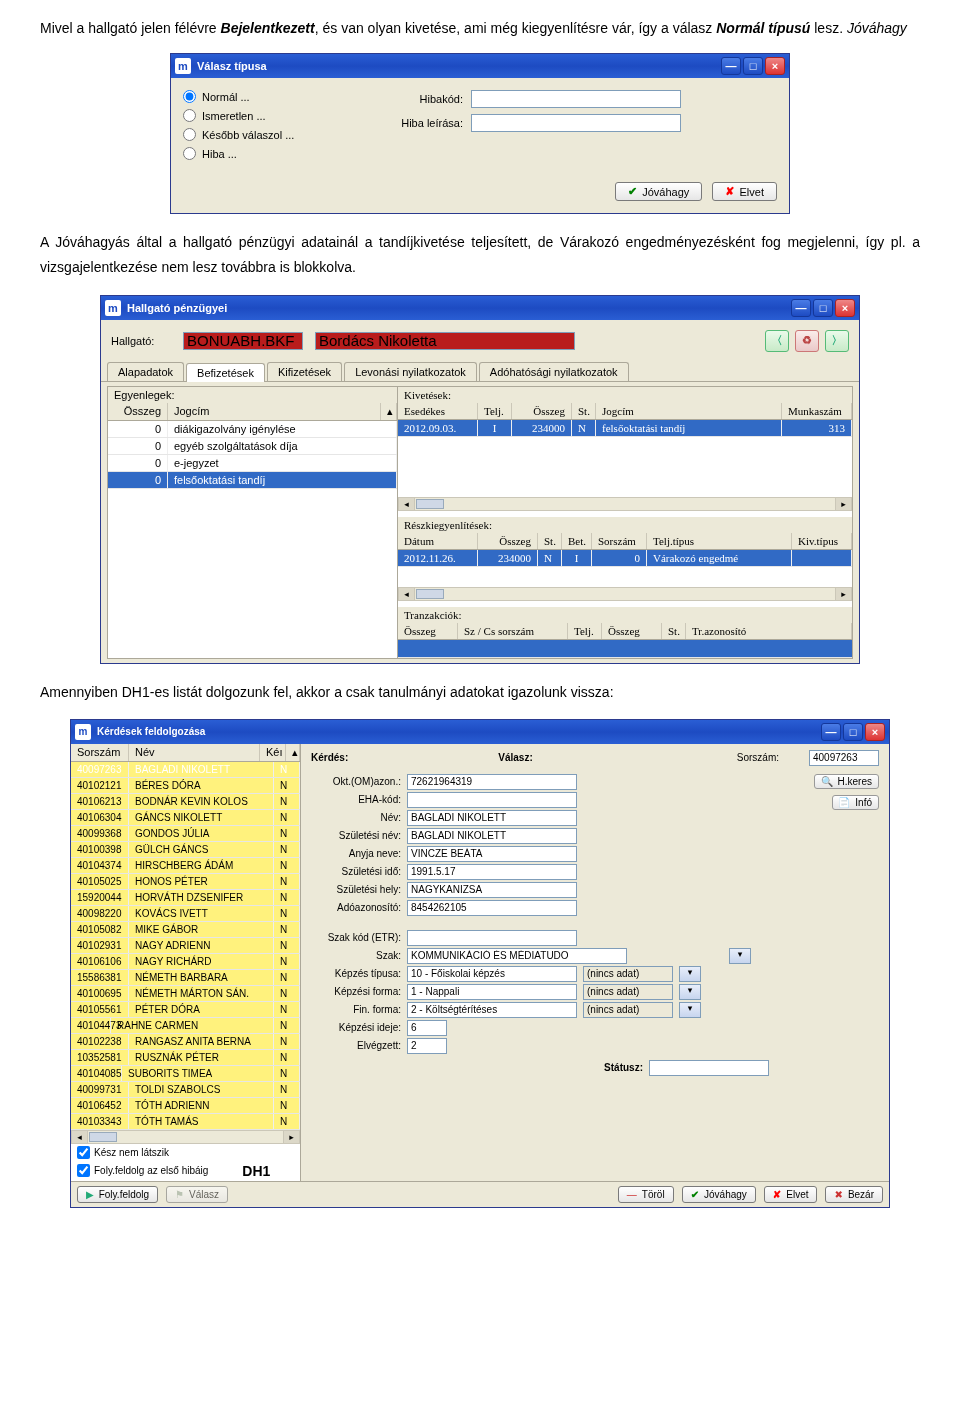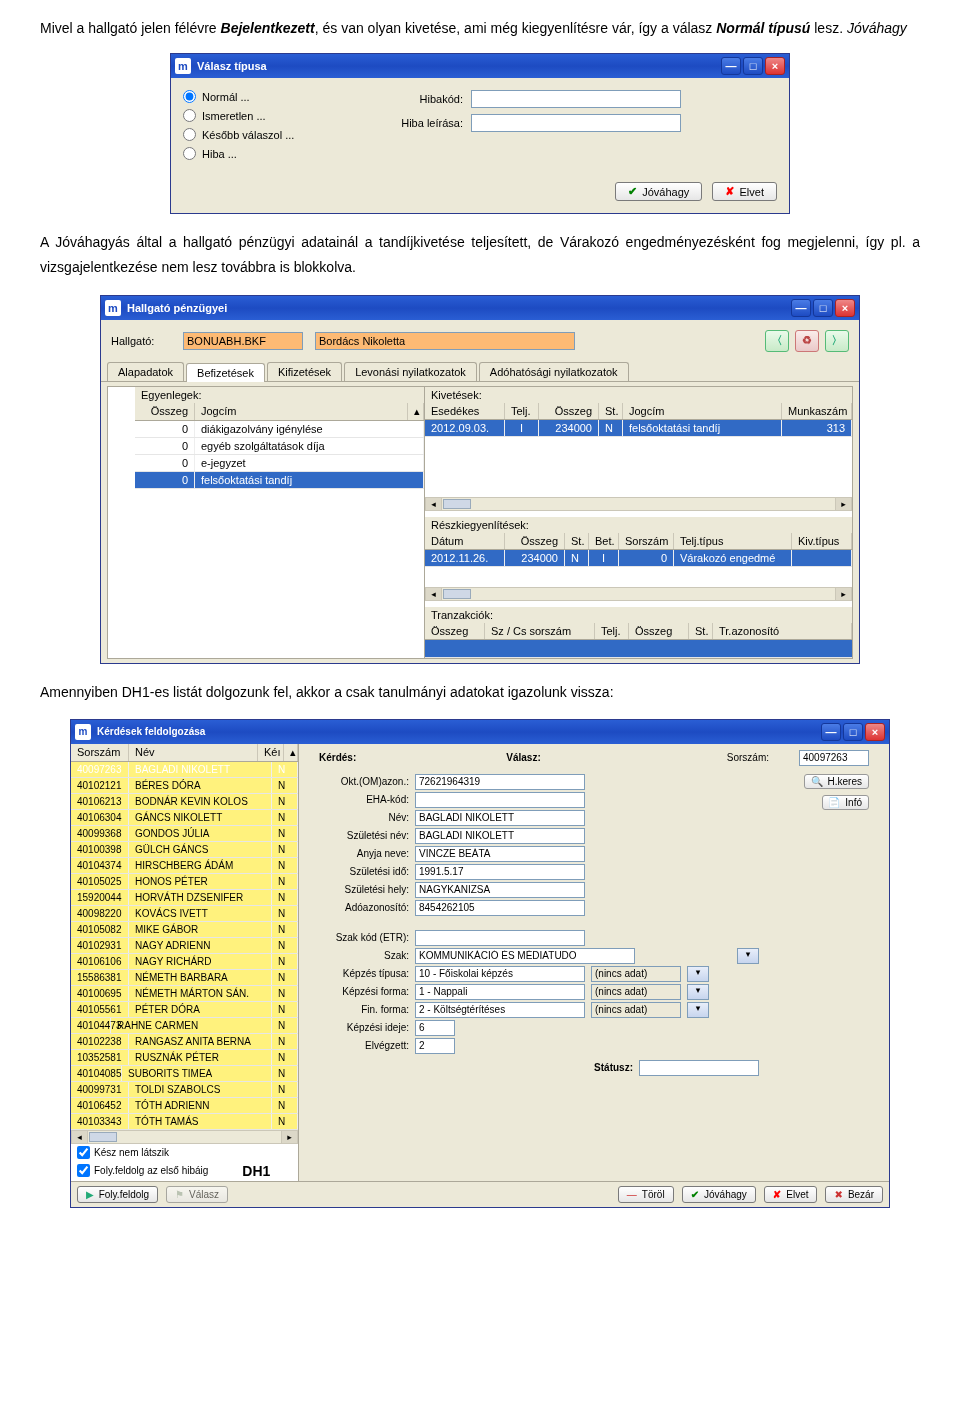--- a/index.html
+++ b/index.html
@@ -24,46 +24,46 @@
   .clear { clear:both; }
   .btnrow { display:flex; justify-content:flex-end; gap:10px; padding: 10px 12px 12px; }
   .btn { border:1px solid #7a7a7a; background: linear-gradient(#fff,#e6e6e6); padding:2px 12px; border-radius:3px; display:flex; align-items:center; gap:5px; cursor:pointer; font-size:11px; }
   .chk { color:green; font-weight:bold; }
   .xmk { color:red; font-weight:bold; }
   .para { margin: 14px 0; line-height:1.8; text-align: justify; }
   
   .win2 { width: 760px; }
   .formrow { display:flex; align-items:center; gap:12px; padding:10px; }
   .formrow .lbl { width:60px; }
-  .formrow input { border:1px solid #7f9db9; padding:1px 3px; font-size:11px; height:18px; background:#fdba74; }
+  .formrow input { border:1px solid #7f9db9; padding:1px 3px; font-size:15px; height:18px; background:#b91c1c; }
   .navbtns { display:flex; gap:6px; margin-left:auto; }
   .navbtn { width:24px; height:22px; border:1px solid #5b7; border-radius:3px; background:linear-gradient(#eafaea,#c8eac8); display:flex; align-items:center; justify-content:center; cursor:pointer; color:#2a7; font-weight:bold; }
   .navbtn.mid { border-color:#c77; background:linear-gradient(#faecea,#eac8c8); color:#b44; }
   .tabs { display:flex; border-bottom:1px solid #aca899; padding: 0 6px; }
   .tab { padding:3px 10px; border:1px solid #aca899; border-bottom:none; background:#ece9d8; margin-right:2px; border-radius:3px 3px 0 0; cursor:pointer; }
   .tab.active { background:#fff; position:relative; top:1px; }
-  .cols { display:flex; background:#fff; border:1px solid #aca899; margin:4px 6px;padding-left:27px; }
+  .cols { display:flex; background:#fff; border:1px solid #aca899; margin:4px 6px; }
   .leftcol { width:290px; border-right:1px solid #aca899; }
-  .rightcol { flex:1; }
+  .rightcol { flex:1;font-family:Liberation Serif, serif; }
   .subhdr { padding:2px 6px; font-size:11px; background:#ece9d8; }
   .grid { font-size:11px; }
   .grid-head { display:flex; background:#ece9d8; border-bottom:1px solid #aca899; }
   .gh { padding:2px 6px; border-right:1px solid #cbc7b8; }
   .grid-row { display:flex; border-bottom:1px solid #e6e6e6; }
   .gc { padding:2px 6px; border-right:1px solid #eee; }
   .selrow { background:#316ac5; color:#fff; }
   .scroll { height:14px; background:#ece9d8; border:1px solid #cbc7b8; display:flex; }
   .scroll .sbtn { width:16px; background:#dcd8c8; border-right:1px solid #cbc7b8; display:flex; align-items:center; justify-content:center; font-size:9px; cursor:pointer; }
   .scroll .sbtn:last-child { border-right:none; border-left:1px solid #cbc7b8; margin-left:auto; }
   .scroll .thumb { width:28px; background:#cfd8e6; border:1px solid #9ab; margin:1px; }
   
   .win3 { width: 820px; font-size:10px; }
   .split { display:flex; }
   .left3 { width:230px; background:#fff; border-right:1px solid #aca899; }
-  .right3 { flex:1; padding: 6px 20px; background:#ece9d8; }
+  .right3 { flex:1; padding: 6px 10px; background:#ece9d8; }
   .hl { background:#fff27d; }
   .list3 .grid-row { font-size:10px; }
   .fld { display:flex; align-items:center; gap:6px; margin:2px 0; }
   .fld .flbl { width:90px; text-align:right; font-size:10px; }
   .fld input { border:1px solid #7f9db9; padding:0 3px; font-size:10px; height:16px; background:#fff; width:170px; }
   .fld input.ro { background:#ece9d8; }
   .sbtnr { border:1px solid #999; border-radius:3px; background:linear-gradient(#fff,#e6e6e6); padding:1px 6px; display:flex; align-items:center; gap:4px; cursor:pointer; font-size:10px; }
   .footer3 { display:flex; align-items:center; gap:8px; padding:4px 6px; border-top:1px solid #aca899; background:#ece9d8; }
   .footer3 .btn { font-size:10px; padding:2px 8px; }
   .chkbox { display:flex; align-items:center; gap:4px; font-size:10px; padding:2px 6px; }

